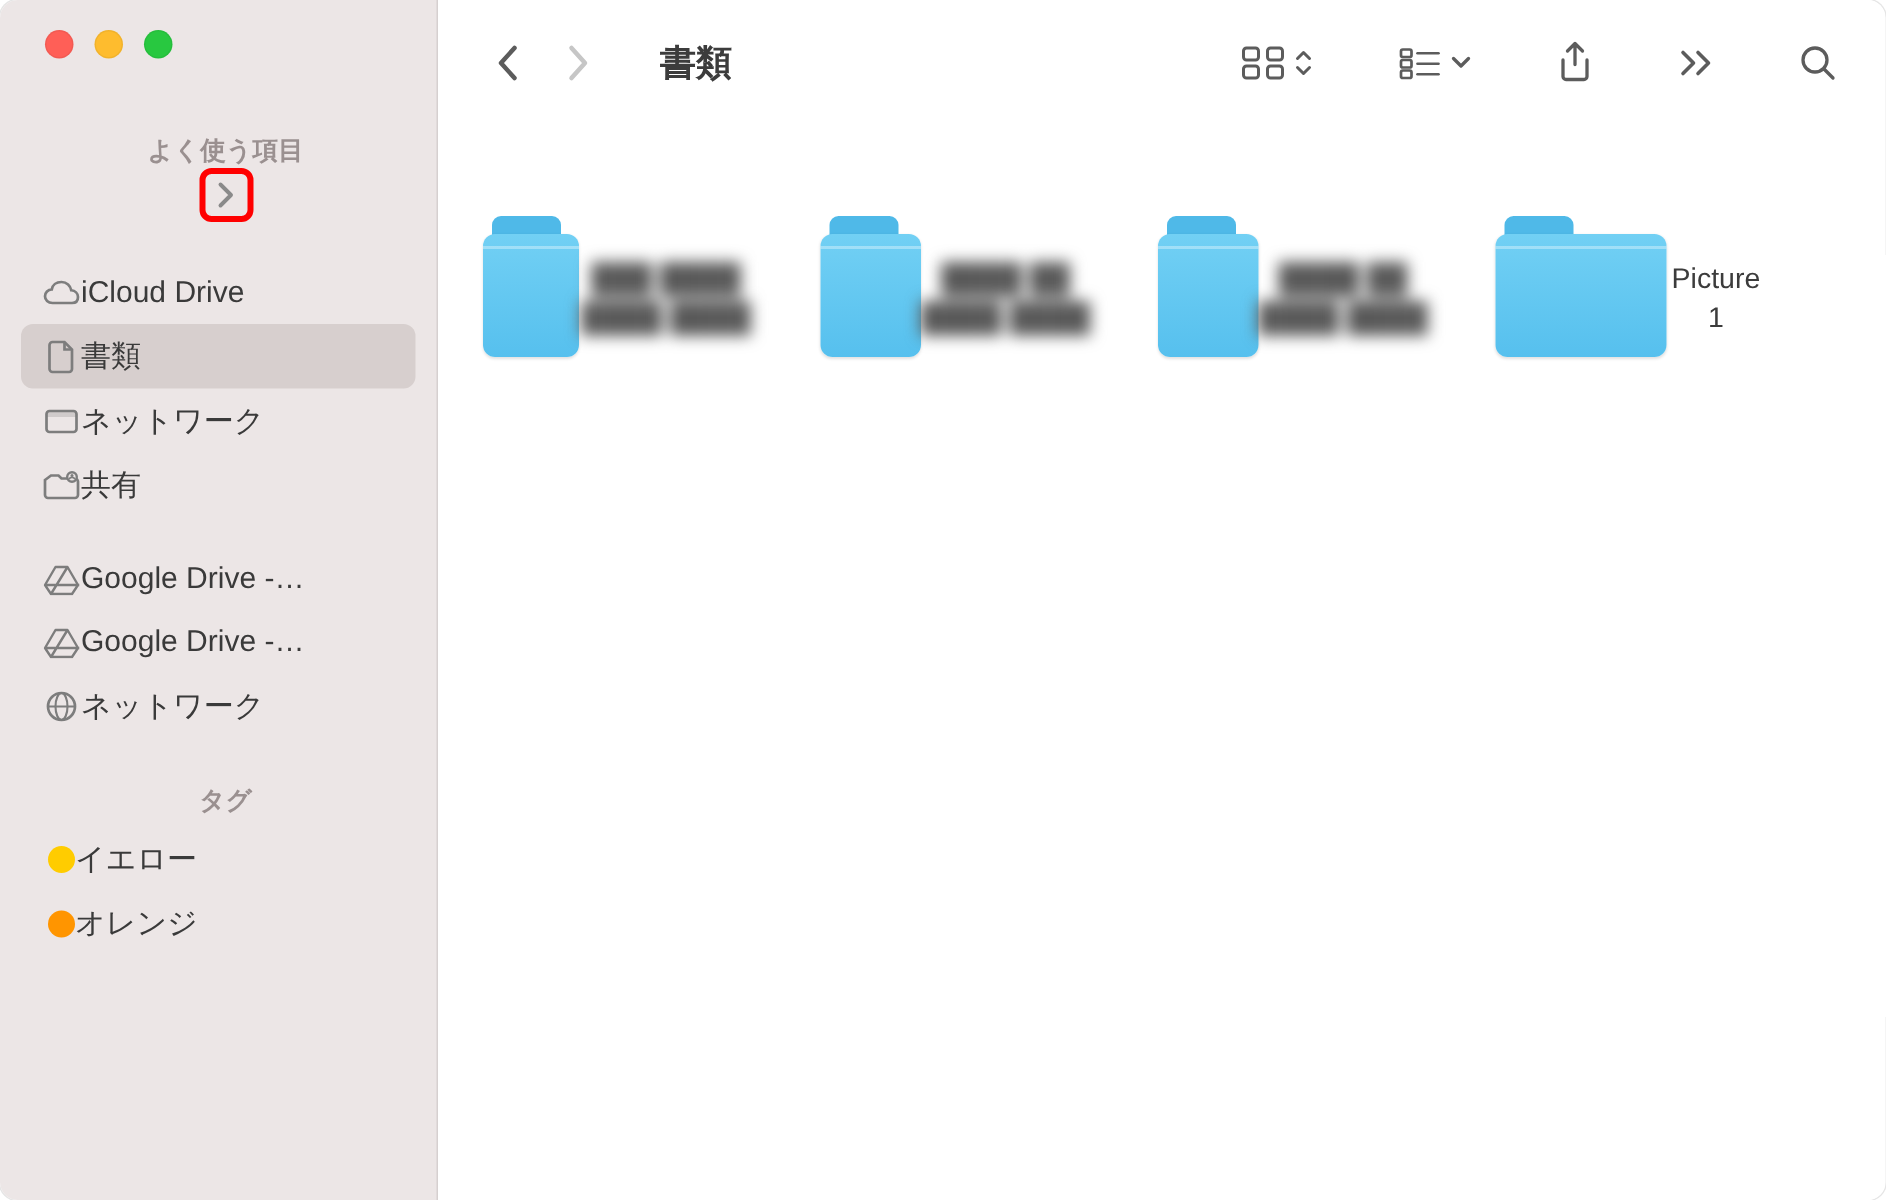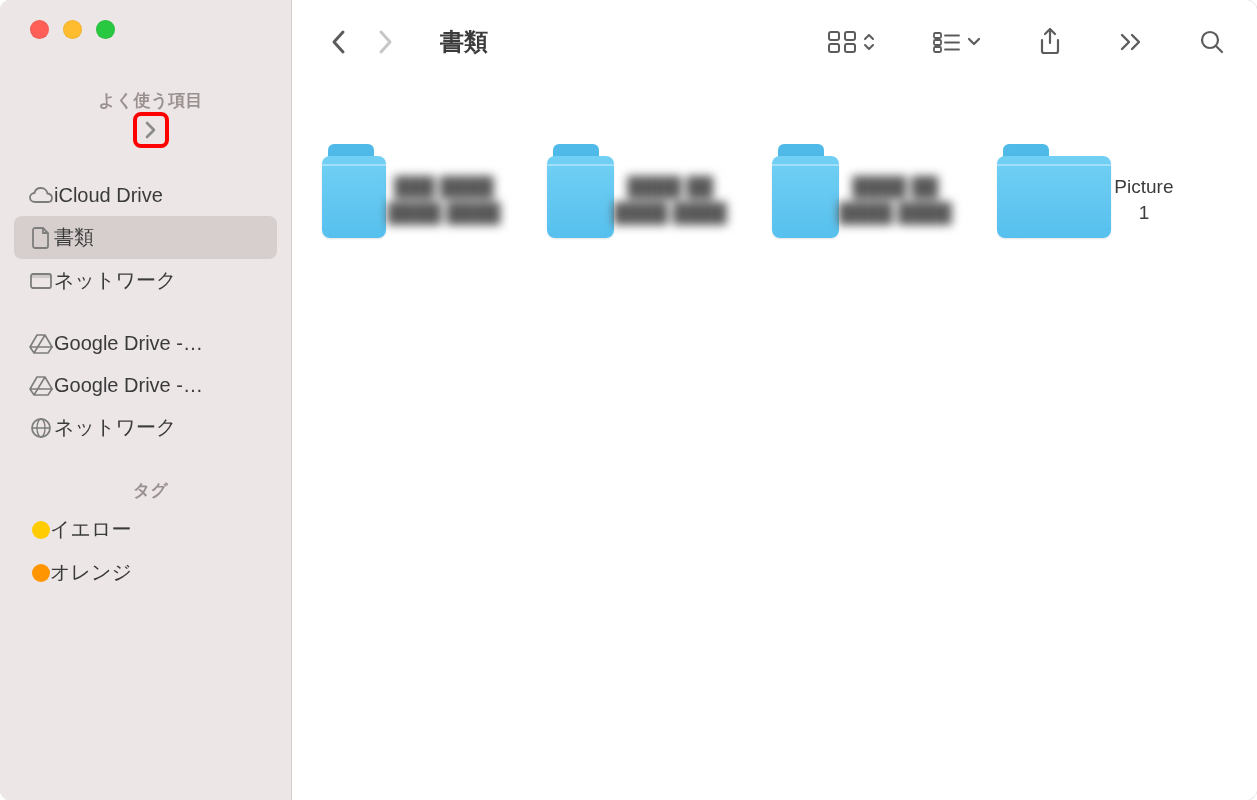--- a/index.html
+++ b/index.html
@@ -247,20 +247,31 @@
     </li>
     <li class="sidebar-item">
       <span class="icon">
         <svg width="24" height="20" viewBox="0 0 24 20">
             <rect x="2" y="3" width="20" height="14" rx="2" fill="none" stroke="#7d7d7d" stroke-width="1.8"></rect>
             <rect x="2" y="3" width="20" height="4" fill="#7d7d7d" opacity="0.25"></rect>
           </svg>
       </span>
       <span>ネットワーク</span>
     </li>
+    <li class="sidebar-item">
+      <span class="icon">
+        <svg width="26" height="22" viewBox="0 0 26 22">
+            <path d="M2 7l4-3h5l2 2h9c1 0 2 1 2 2v9c0 1-1 2-2 2H4c-1 0-2-1-2-2V7z" fill="none" stroke="#7d7d7d" stroke-width="1.8"></path>
+            <circle cx="20" cy="5" r="3.2" fill="#ece6e6" stroke="#7d7d7d" stroke-width="1.6"></circle>
+            <circle cx="20" cy="4" r="1" fill="#7d7d7d"></circle>
+            <path d="M18 6.5c.5-.8 1.3-1.2 2-1.2s1.5.4 2 1.2" stroke="#7d7d7d" stroke-width="1.2" fill="none"></path>
+          </svg>
+      </span>
+      <span>共有</span>
+    </li>
   </ul>
 
   <div class="section-gap"></div>
 
   <ul class="sidebar-list">
     <li class="sidebar-item">
       <span class="icon">
         <svg width="24" height="22" viewBox="0 0 24 22">
             <path d="M8 3h8l7 12-4 6H5l-4-6L8 3z M8 3l-7 12h23 M16 3L5 21" stroke="#7d7d7d" stroke-width="1.6" fill="none" stroke-linejoin="round"></path>
           </svg>

